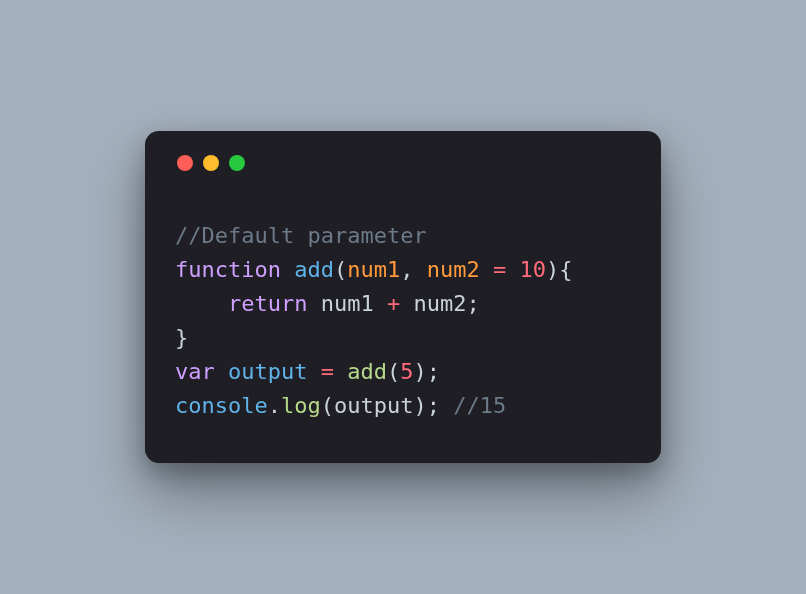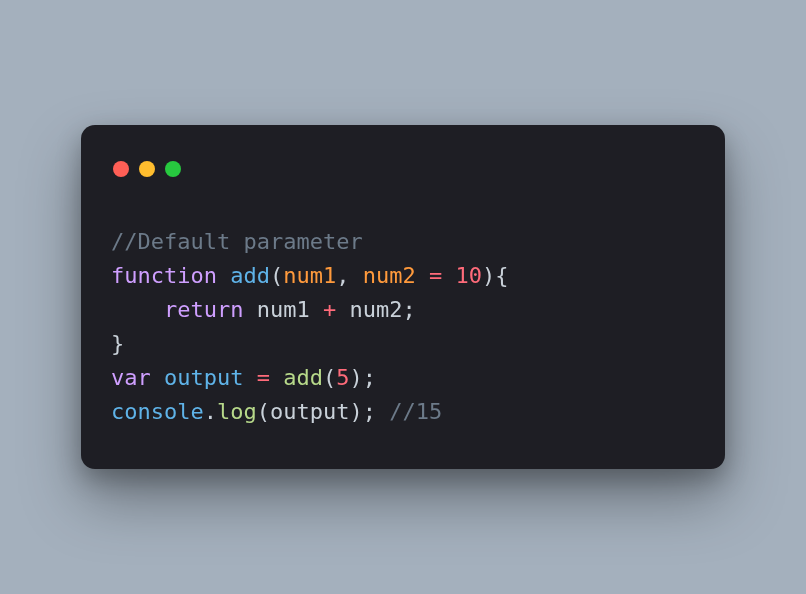--- a/index.html
+++ b/index.html
@@ -10,25 +10,25 @@
     body {
       width: 806px;
       height: 594px;
       background: #a4b0bd;
       display: flex;
       align-items: center;
       justify-content: center;
       font-family: 'Menlo', 'Monaco', 'Consolas', monospace;
     }
     .window {
-      width: 644px;
+      width: 516px;
       background: #1e1e24;
       border-radius: 14px;
       box-shadow: 0 30px 60px rgba(0,0,0,0.35), 0 10px 25px rgba(0,0,0,0.25);
-      padding: 36px 30px 40px 30px;
+      padding: 24px 30px 40px 30px;
     }
     .titlebar {
       display: flex;
       gap: 10px;
       margin-bottom: 48px;
       padding-left: 2px;
     }
     .dot {
       width: 16px;
       height: 16px;

